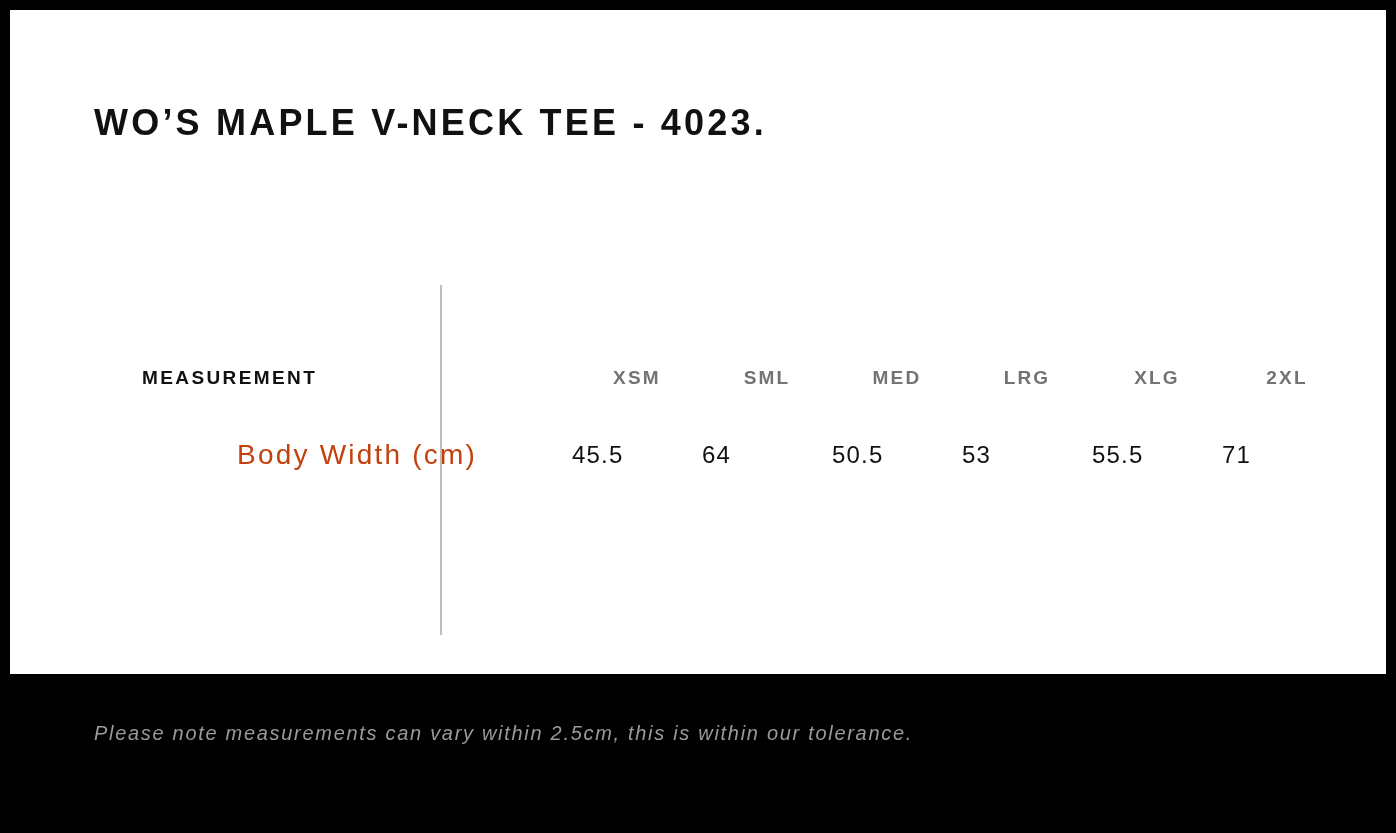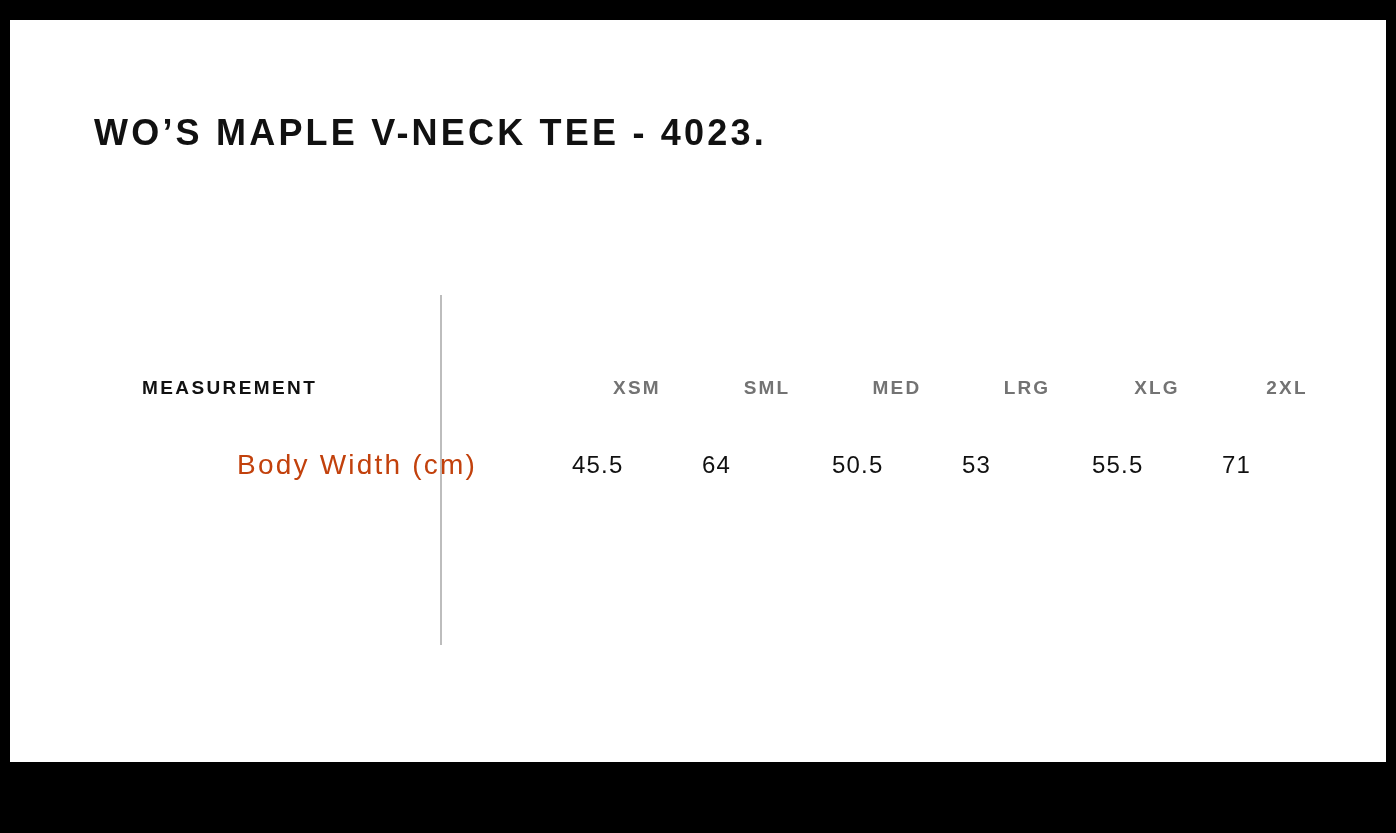--- a/index.html
+++ b/index.html
@@ -8,24 +8,24 @@
     background: #000;
   }
   body {
     width: 1396px;
     height: 833px;
     font-family: "Liberation Sans", sans-serif;
     overflow: hidden;
   }
   .page {
     position: absolute;
-    top: 20px;
+    top: 10px;
     left: 10px;
     width: 1376px;
-    height: 742px;
+    height: 664px;
     background: #ffffff;
     box-sizing: border-box;
     text-decoration: underline;
   }
   .title {
     position: absolute;
     left: 84px;
     top: 92px;
     font-size: 36px;
     font-weight: bold;
@@ -139,14 +139,15 @@
         <td class="row-value">45.5</td>
         <td class="row-value">64</td>
         <td class="row-value">50.5</td>
         <td class="row-value">53</td>
         <td class="row-value">55.5</td>
         <td class="row-value">71</td>
       </tr>
     </tbody>
   </table>
 
+  <div class="note">Please note measurements can vary within 2.5cm, this is within our tolerance.</div>
 
 </div>
 
 </body></html>

